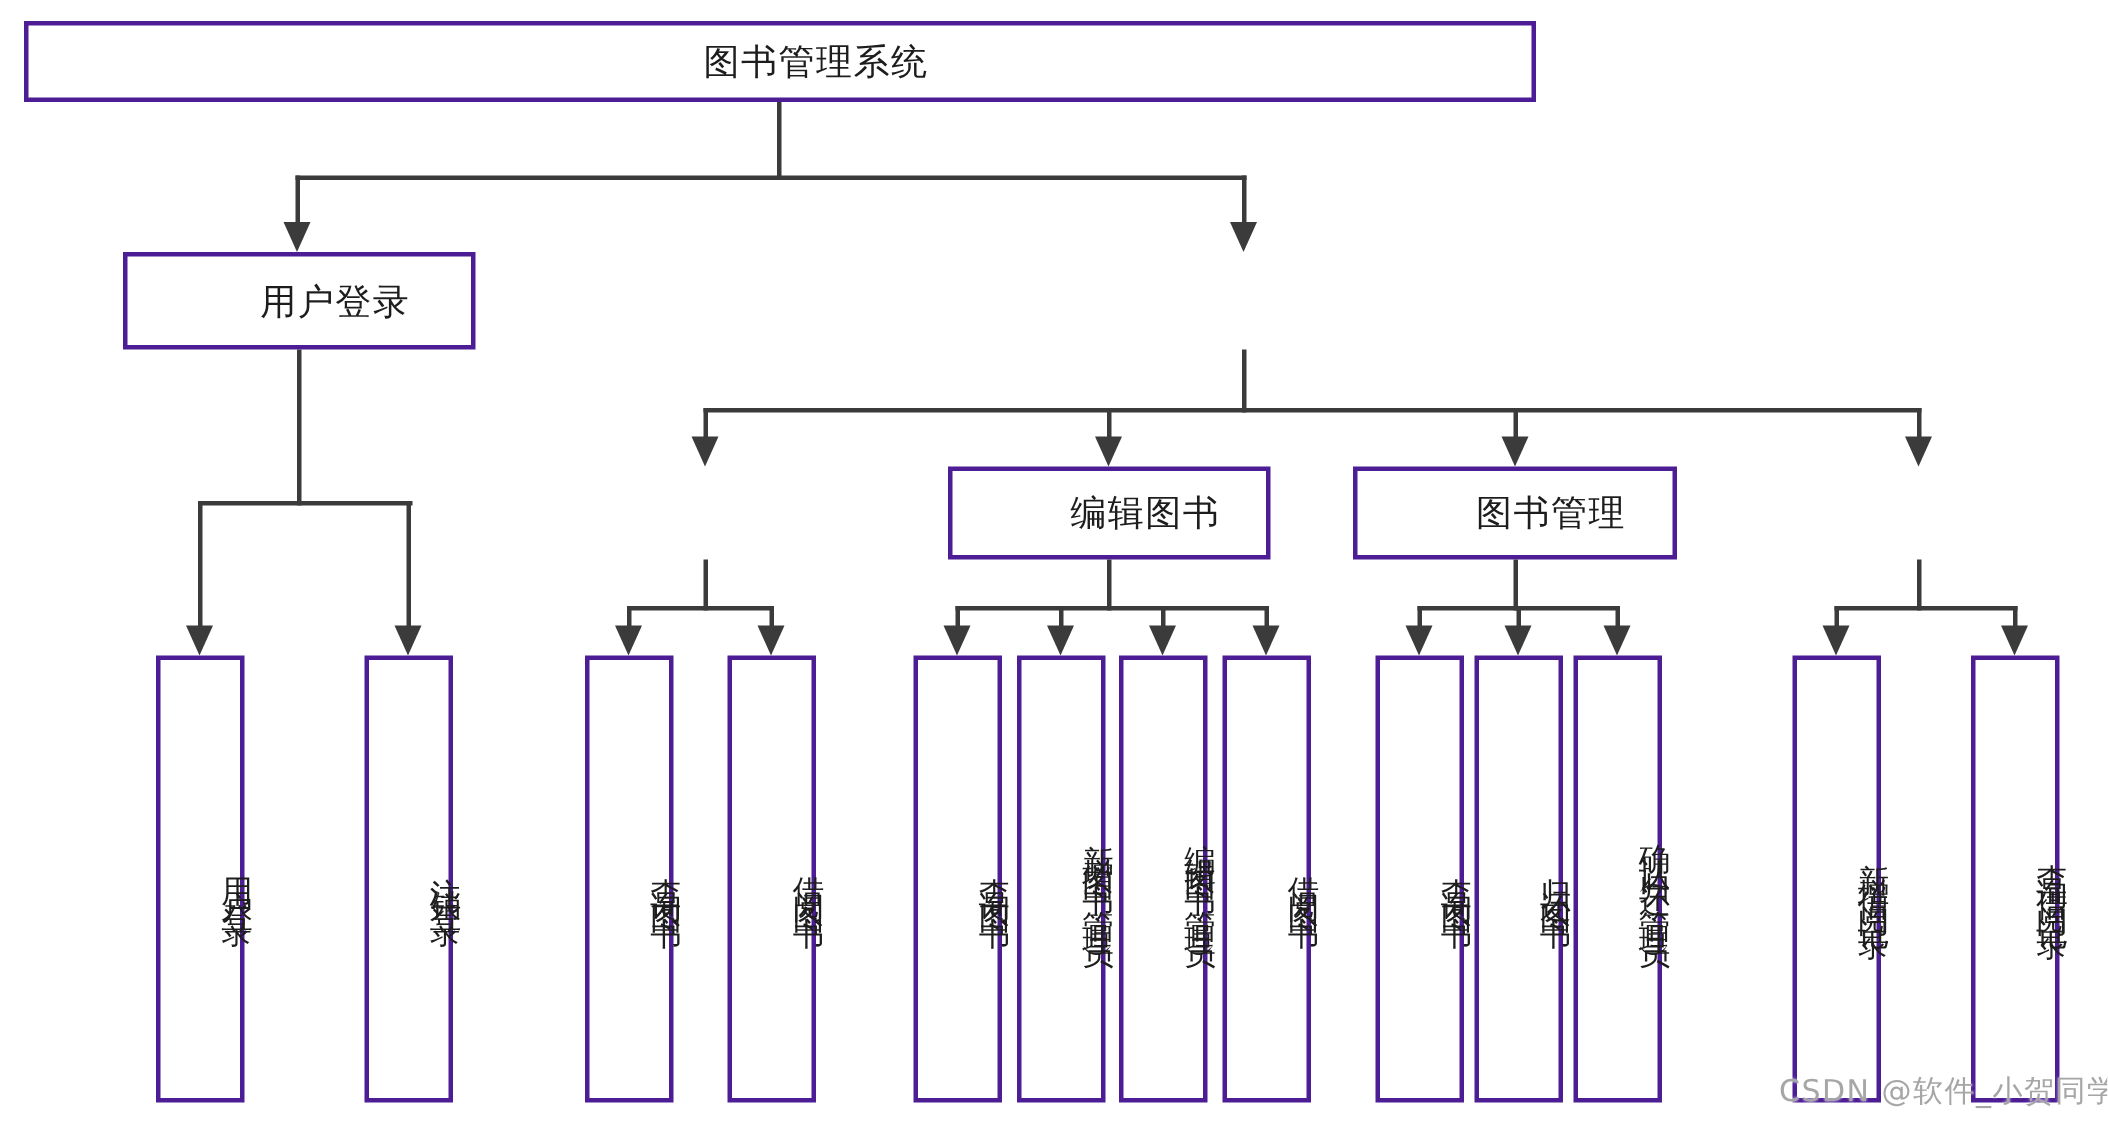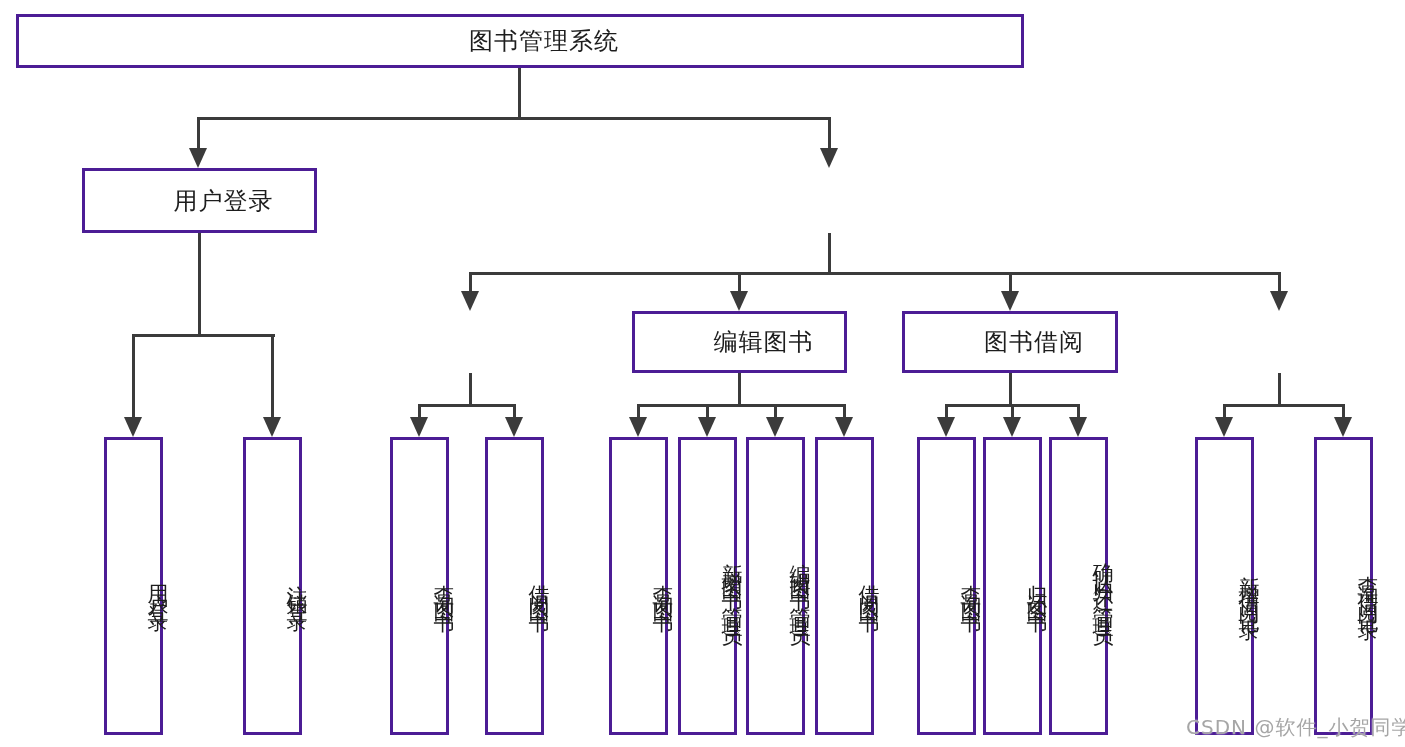--- a/index.html
+++ b/index.html
@@ -57,21 +57,21 @@
   <div class="vl" style="left:469px;top:272px;height:21px"></div>
   <div class="arw" style="left:461px;top:291px"></div>
   <div class="vl" style="left:738px;top:272px;height:21px"></div>
   <div class="arw" style="left:730px;top:291px"></div>
   <div class="vl" style="left:1009px;top:272px;height:21px"></div>
   <div class="arw" style="left:1001px;top:291px"></div>
   <div class="vl" style="left:1278px;top:272px;height:21px"></div>
   <div class="arw" style="left:1270px;top:291px"></div>
 
   <div class="box hbox" style="left:632px;top:311px;width:215px;height:62px">编辑图书</div>
-  <div class="box hbox" style="left:902px;top:311px;width:216px;height:62px">图书借阅</div>
+  <div class="box hbox" style="left:902px;top:311px;width:216px;height:62px">图书管理</div>
 
   <div class="vl" style="left:469px;top:373px;height:34px"></div>
   <div class="hl" style="left:418px;top:404px;width:98px"></div>
   <div class="vl" style="left:418px;top:404px;height:16px"></div>
   <div class="arw" style="left:410px;top:417px"></div>
   <div class="vl" style="left:513px;top:404px;height:16px"></div>
   <div class="arw" style="left:505px;top:417px"></div>
 
   <div class="vl" style="left:738px;top:373px;height:34px"></div>
   <div class="hl" style="left:637px;top:404px;width:209px"></div>

